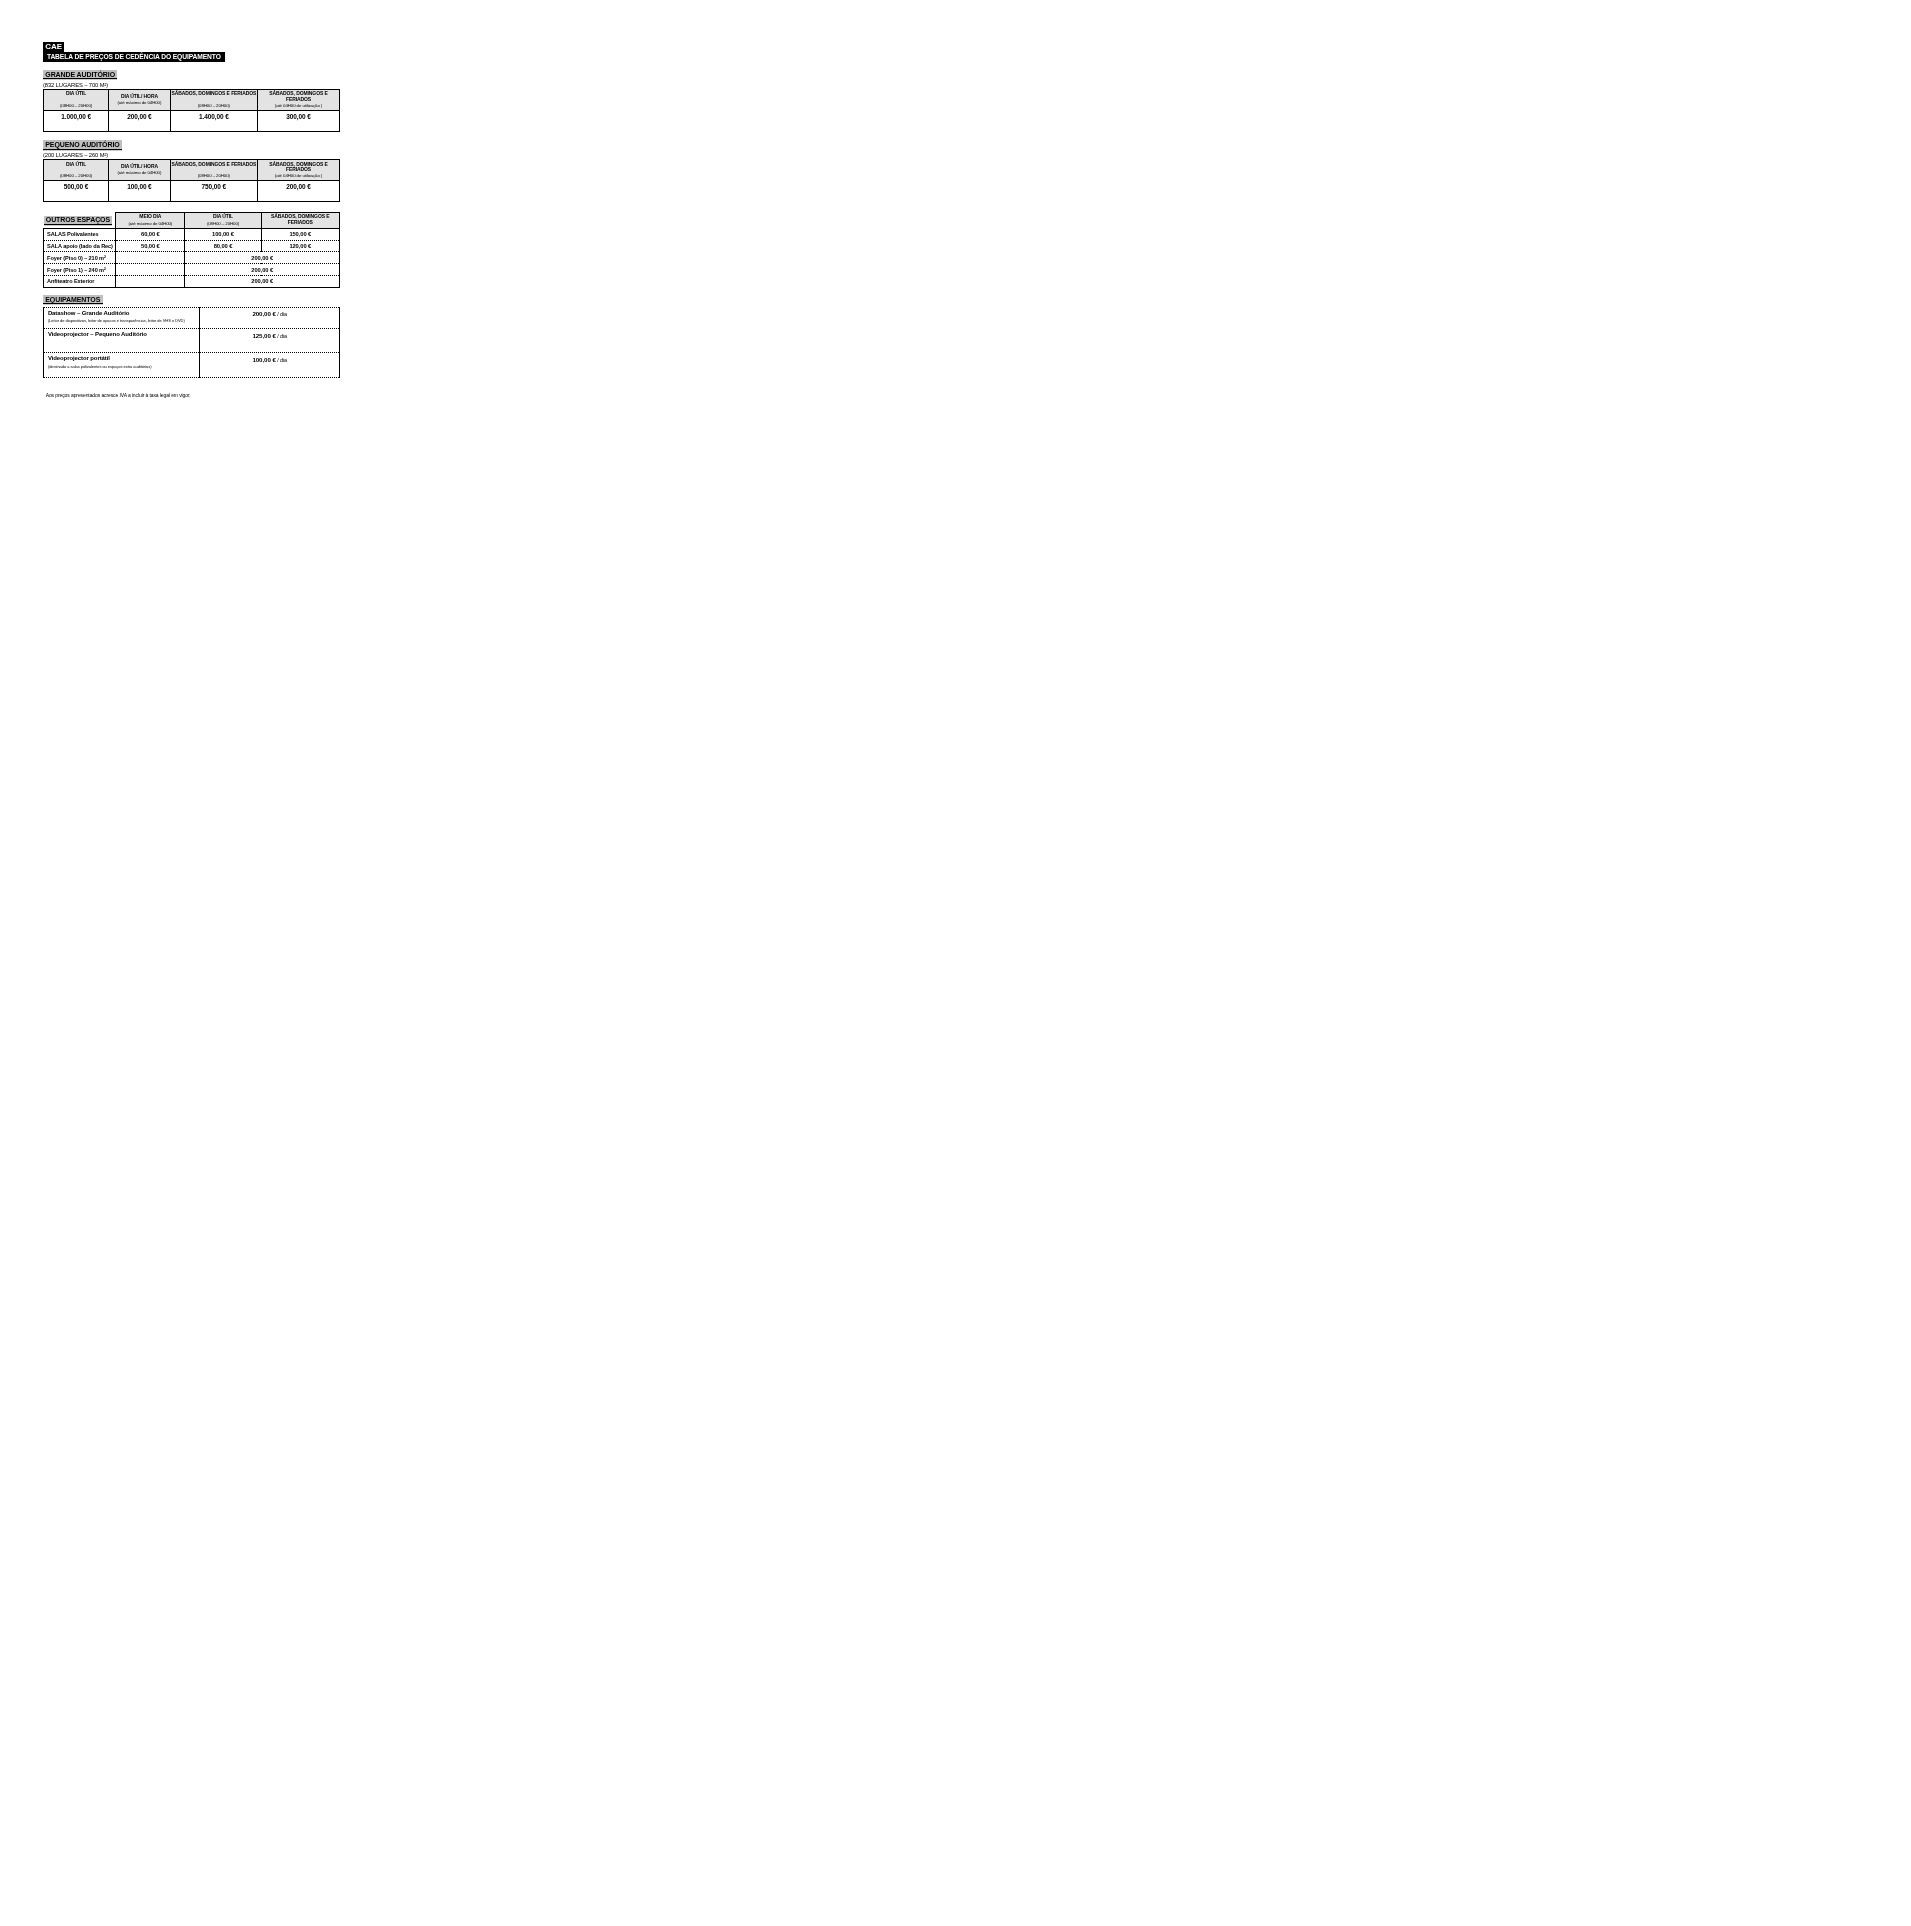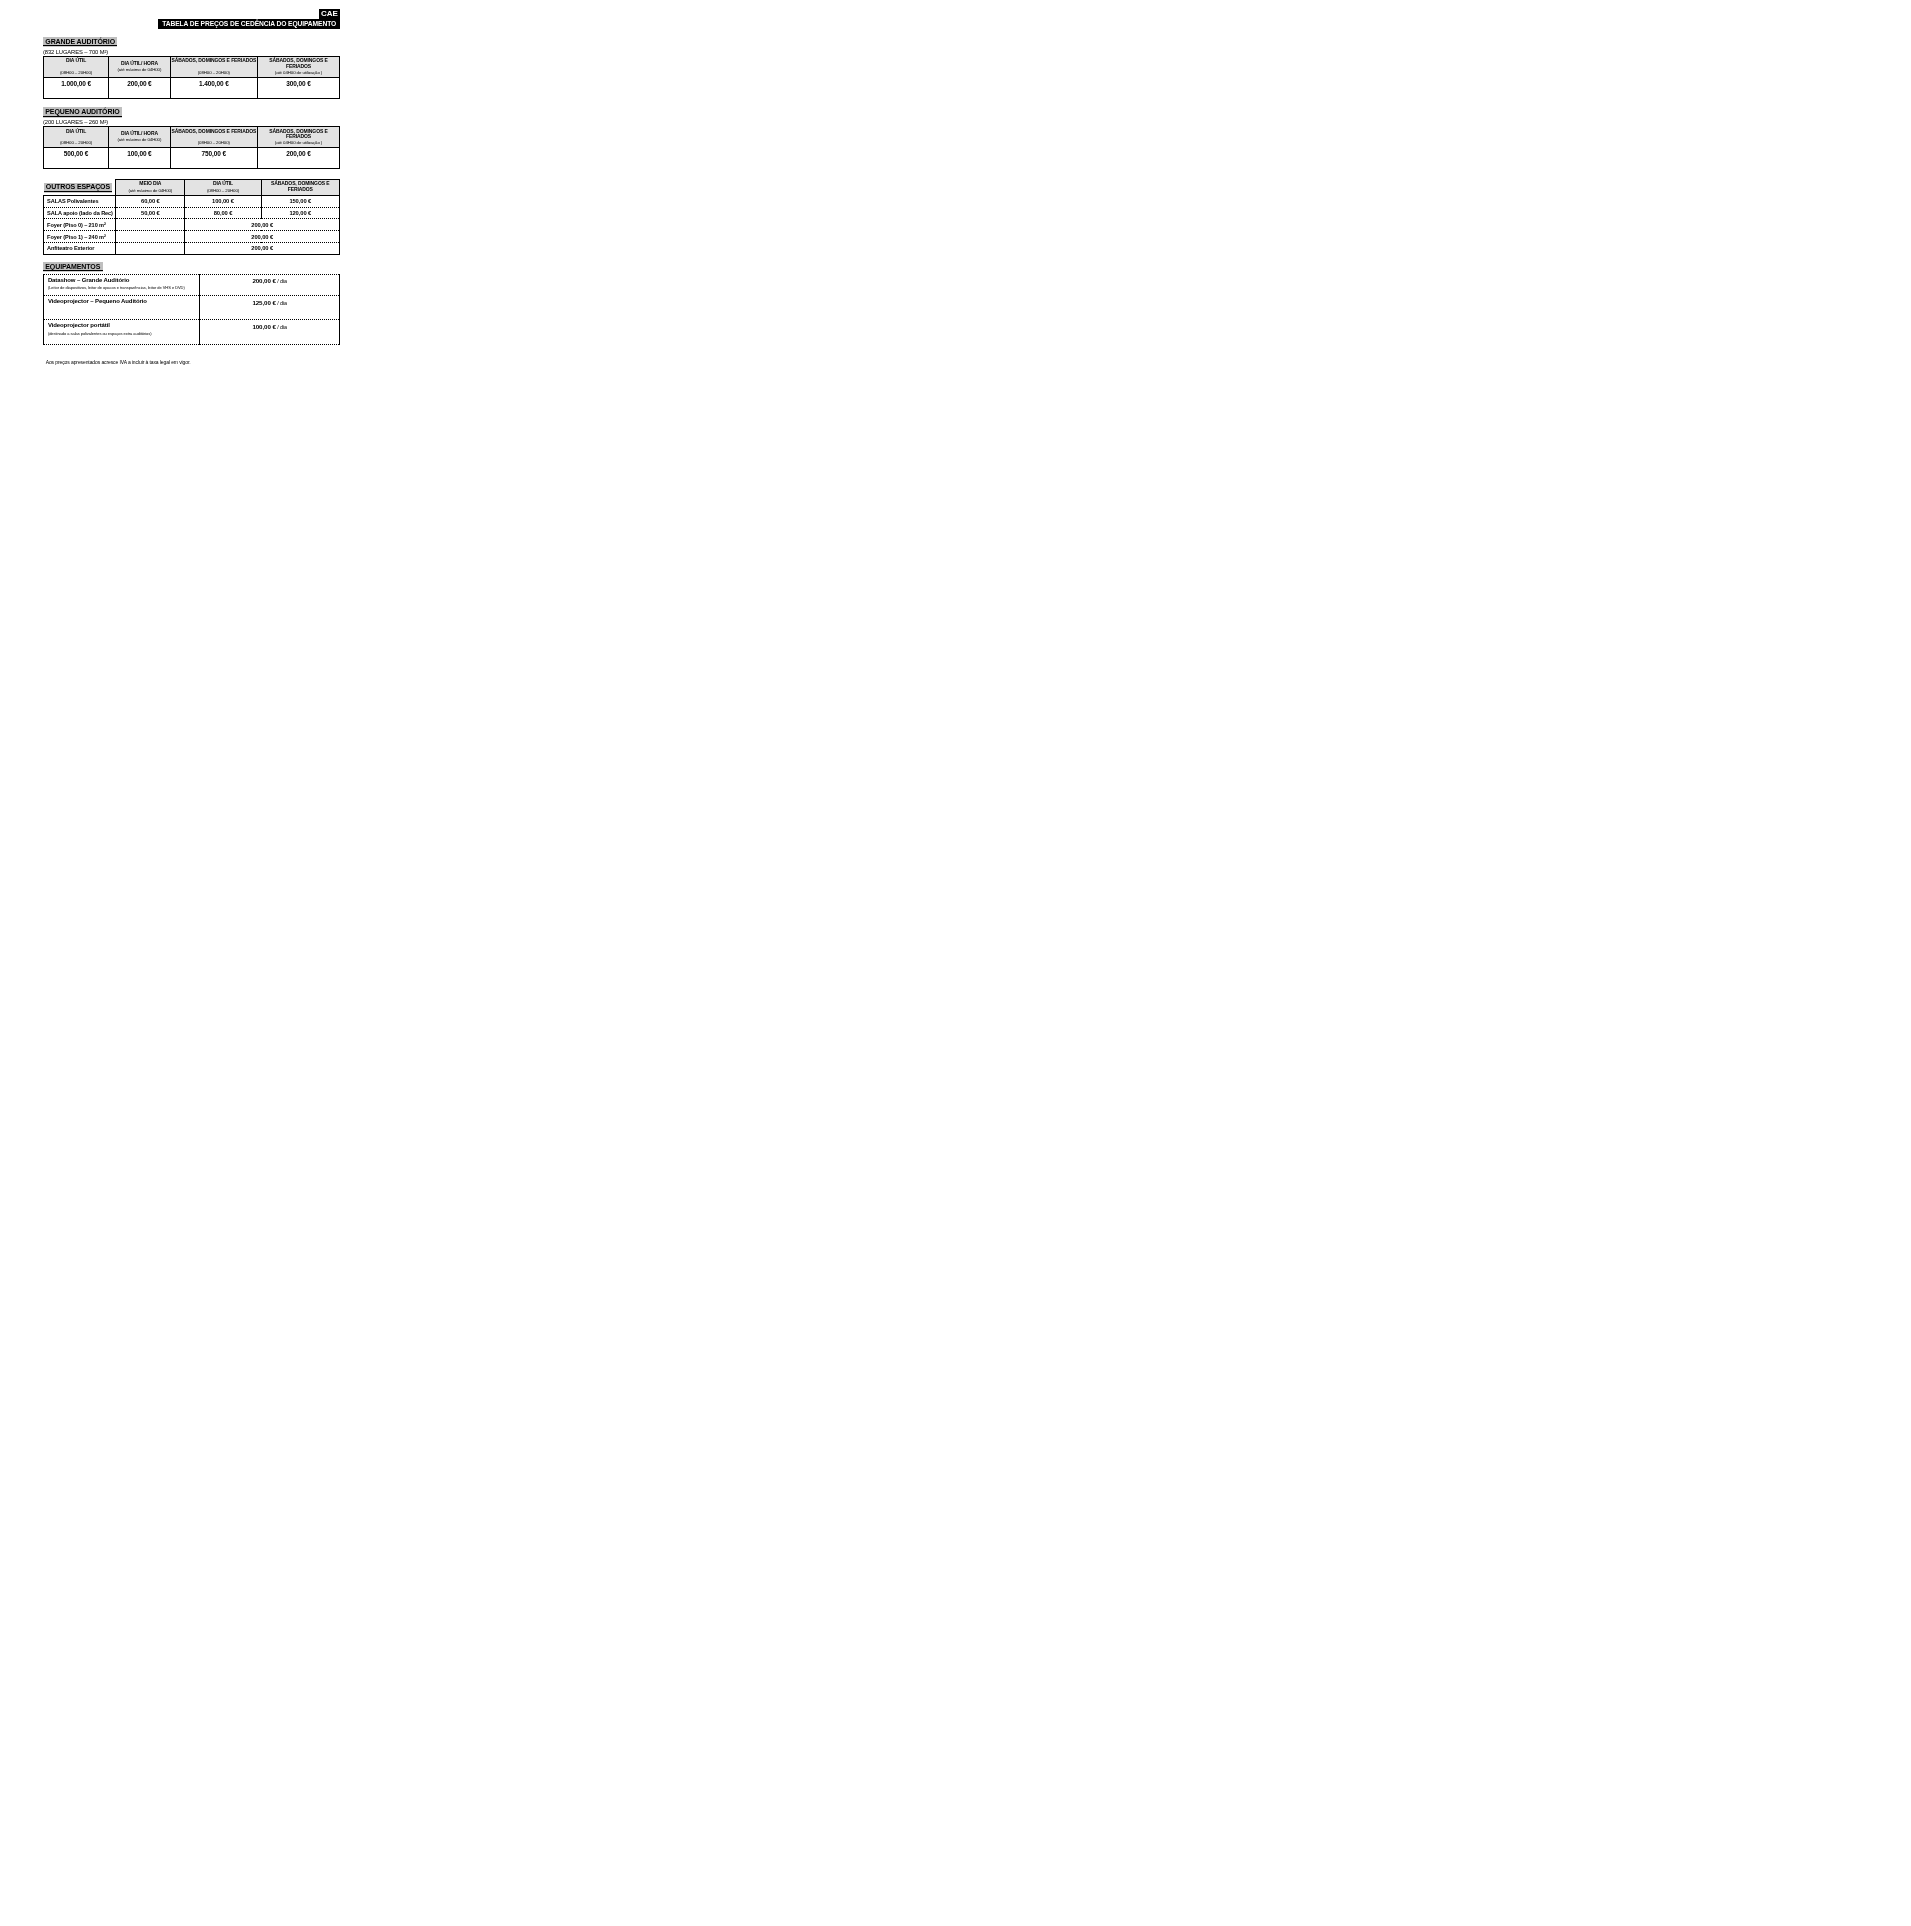--- a/index.html
+++ b/index.html
@@ -5,21 +5,21 @@
   html,body{margin:0;padding:0;}
   body{
     width:382px;height:540px;background:#ffffff;color:#000;
     font-family:"Liberation Sans", sans-serif;
     position:relative;overflow:hidden;
     letter-spacing:-0.1px;
   }
   .content{position:absolute;left:43px;top:0;width:297px;}
 
   
-  .title-block{margin-top:9px;text-align:right;line-height:1.05;}
+  .title-block{margin-top:42px;text-align:left;line-height:1.05;}
   .t1{display:inline-block;background:#000;color:#fff;font-weight:bold;
       font-size:8px;padding:0.8px 2.3px 0.4px;}
   .t2{display:inline-block;background:#000;color:#fff;font-weight:bold;
       font-size:6.7px;padding:1.2px 3.9px 1.9px;}
 
   
   .sec-heading{display:inline-block;background:#bfbfbf;font-weight:bold;
       font-size:7px;padding:0.8px 2.3px 0.4px;border-bottom:1.2px solid #000;
       box-shadow:0 0.8px 0 #bfbfbf;}
   .sub-heading{font-size:5.8px;margin-top:2.3px;}

